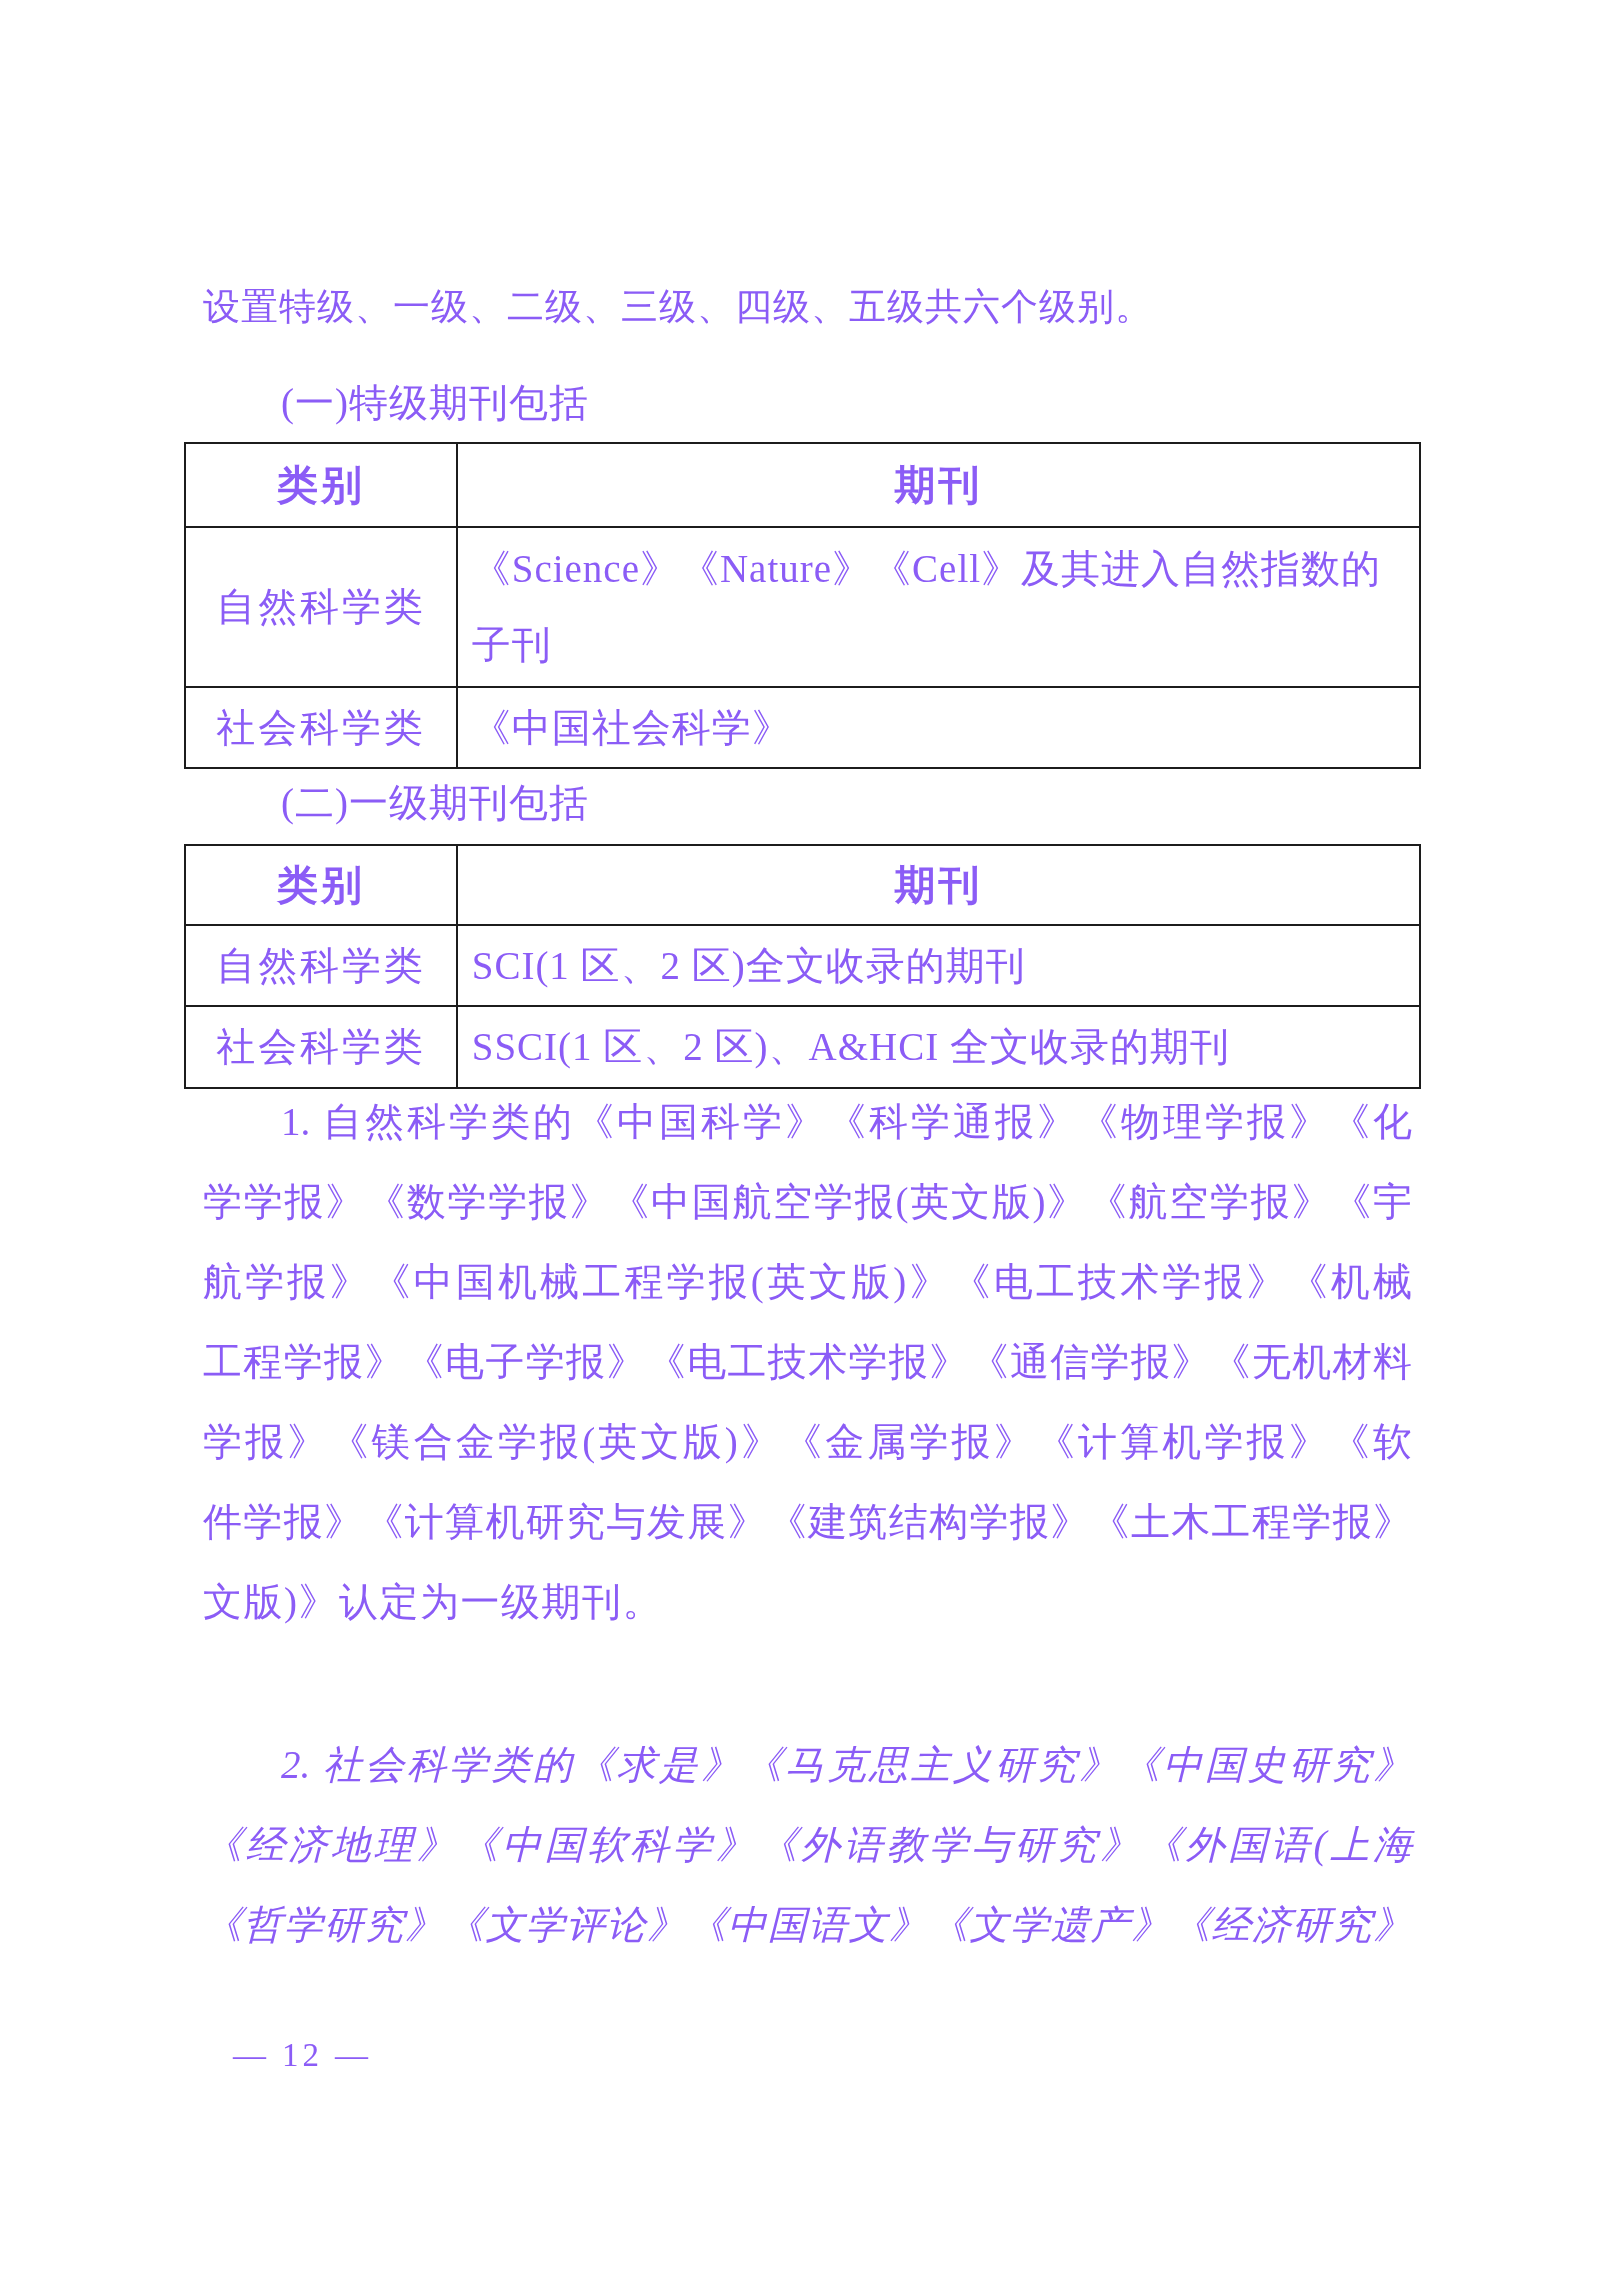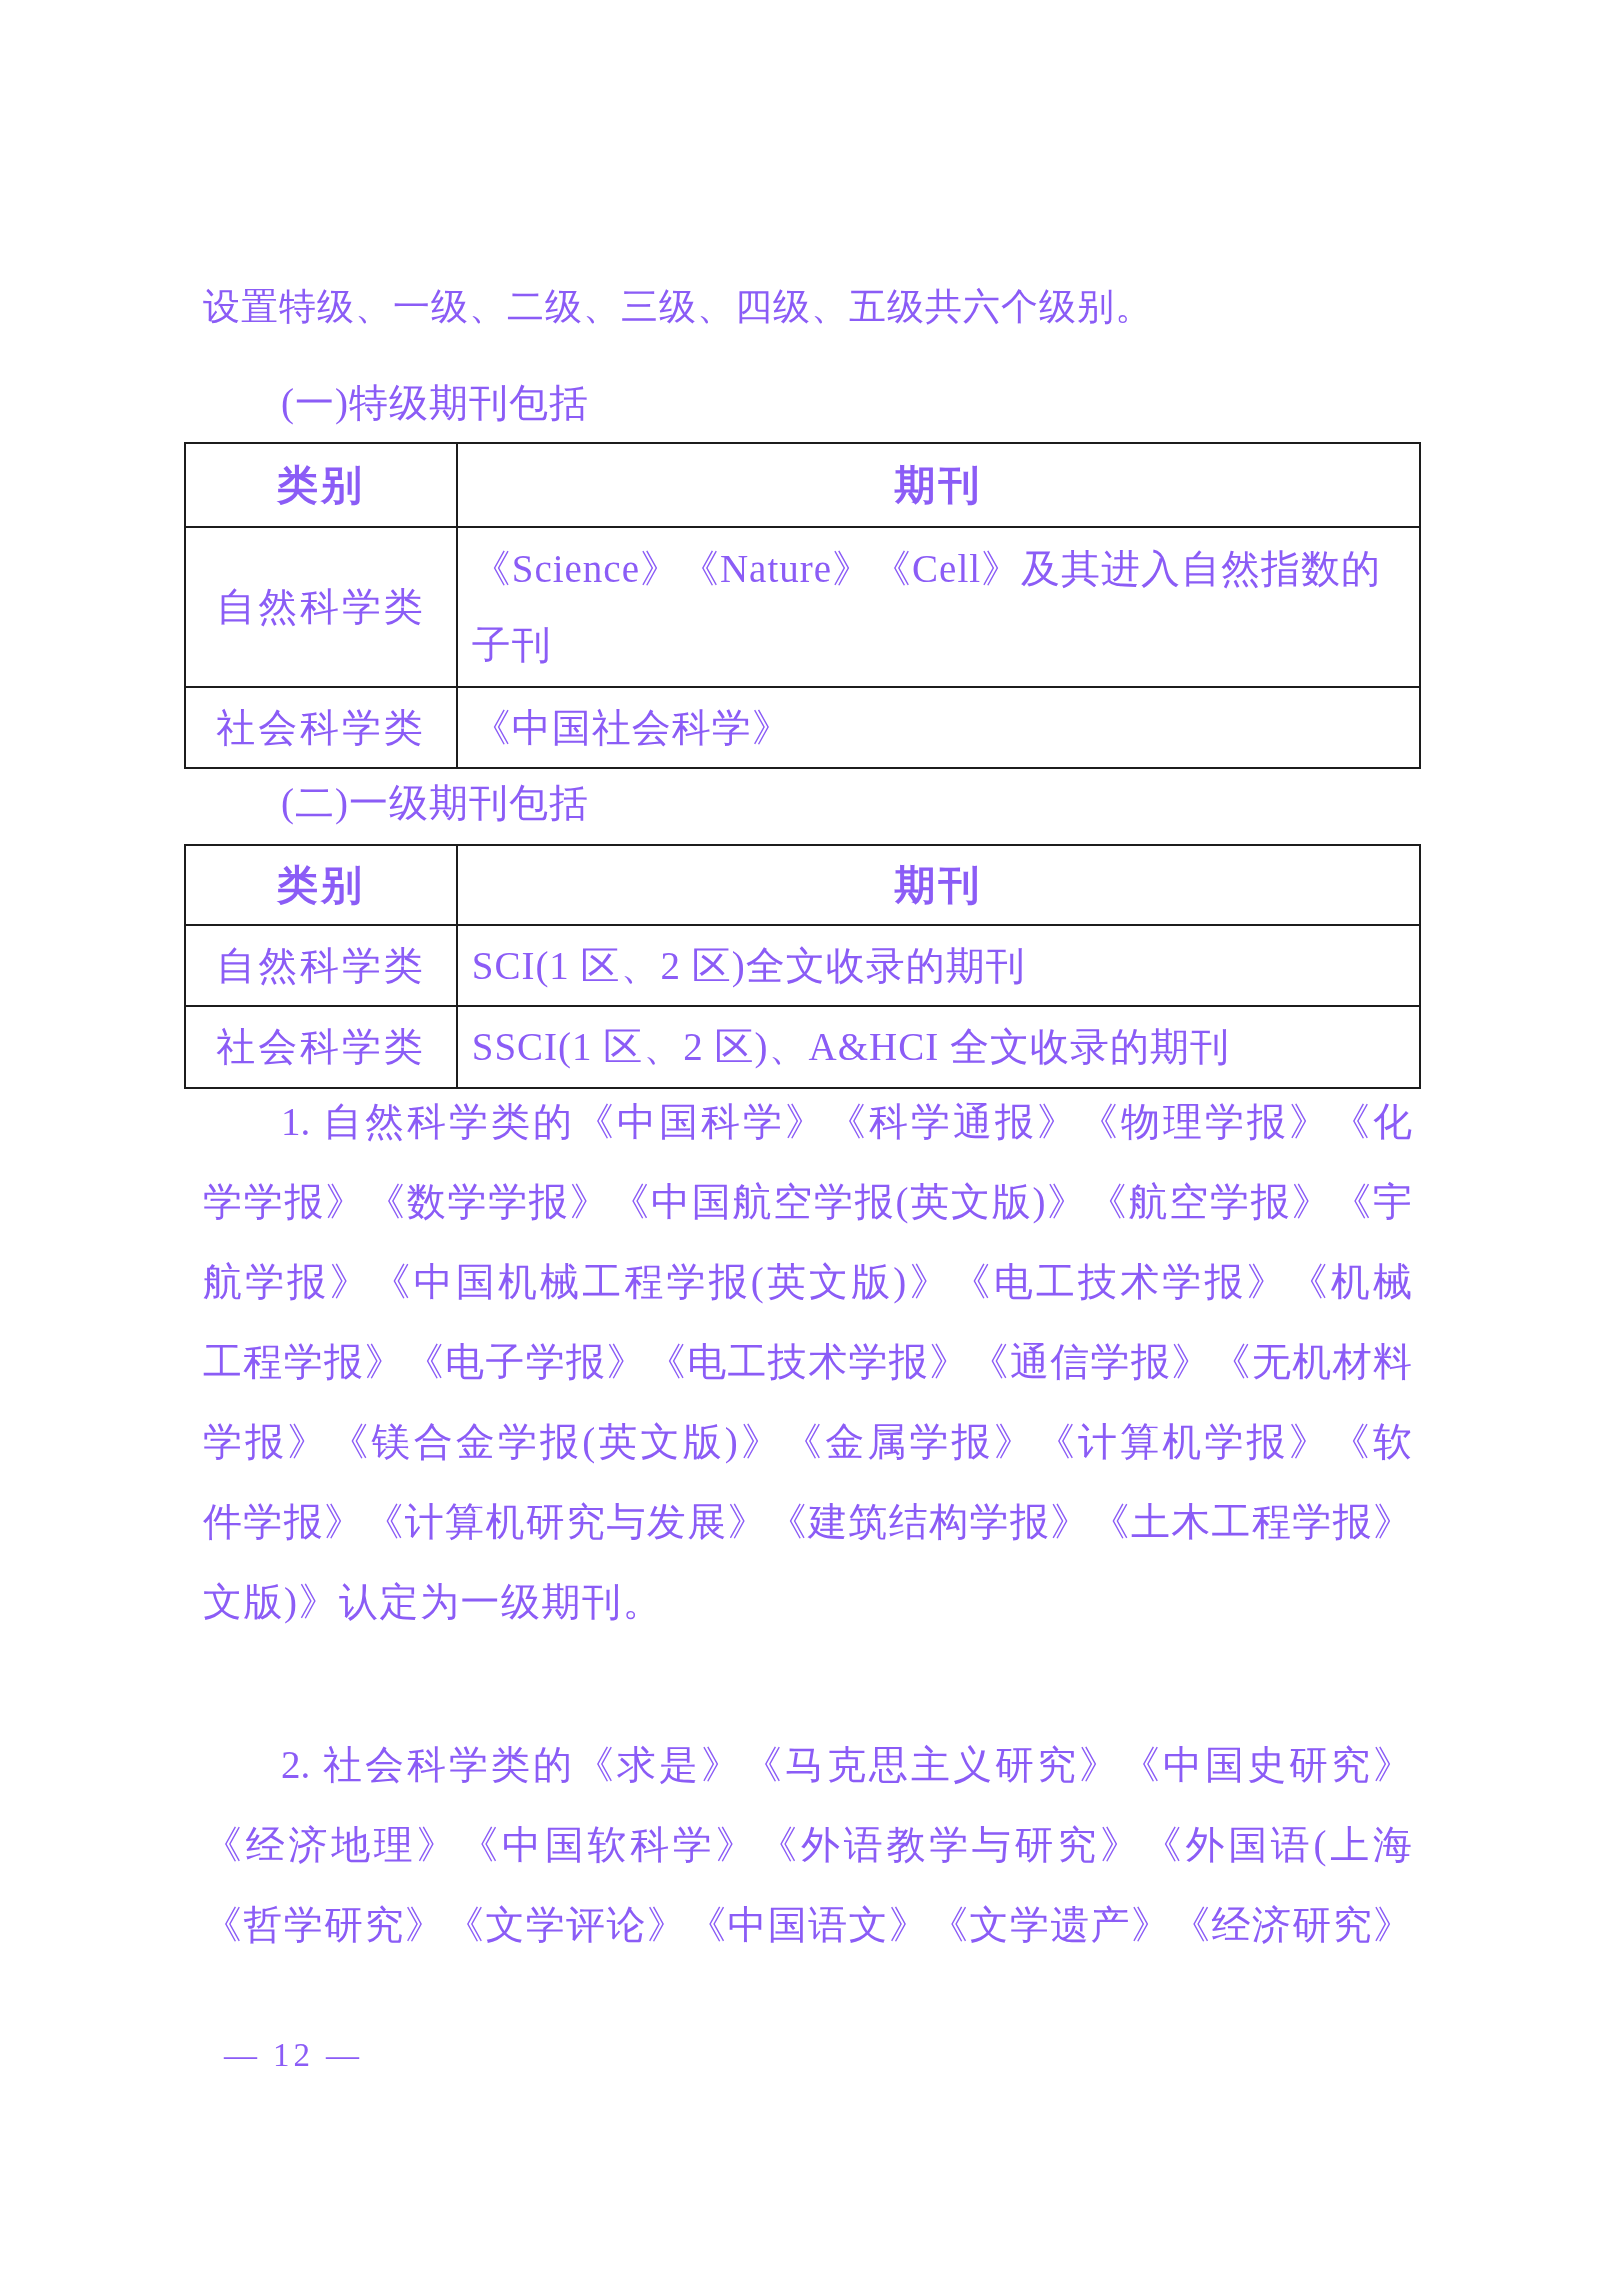--- a/index.html
+++ b/index.html
@@ -73,38 +73,38 @@
     line-height:76px;
     padding:0 17.6px 0 13.7px;
     text-align:left;
   }
   .para{
     position:absolute;
     left:203px;
     width:1209px;
   }
   .para-1{top:1082px;}
-  .para-2{top:1725px;}
+  .para-2{top:1725px;font-style:italic;}
   .pline{
     height:80px;
     line-height:80px;
     font-size:39px;
     text-align:justify;
     text-align-last:justify;
     text-justify:inter-character;
     white-space:nowrap;
   }
   .pline.indent{text-indent:78px;}
   .pline.para-end{
     text-align-last:left;
     letter-spacing:1.5px;
   }
   .page-number{
     position:absolute;
-    left:224px;
+    left:233px;
     top:2037px;
     font-size:33px;
     letter-spacing:3.9px;
     white-space:nowrap;
   }
 </style>
 </head>
 <body>
 
 <div class="page">

